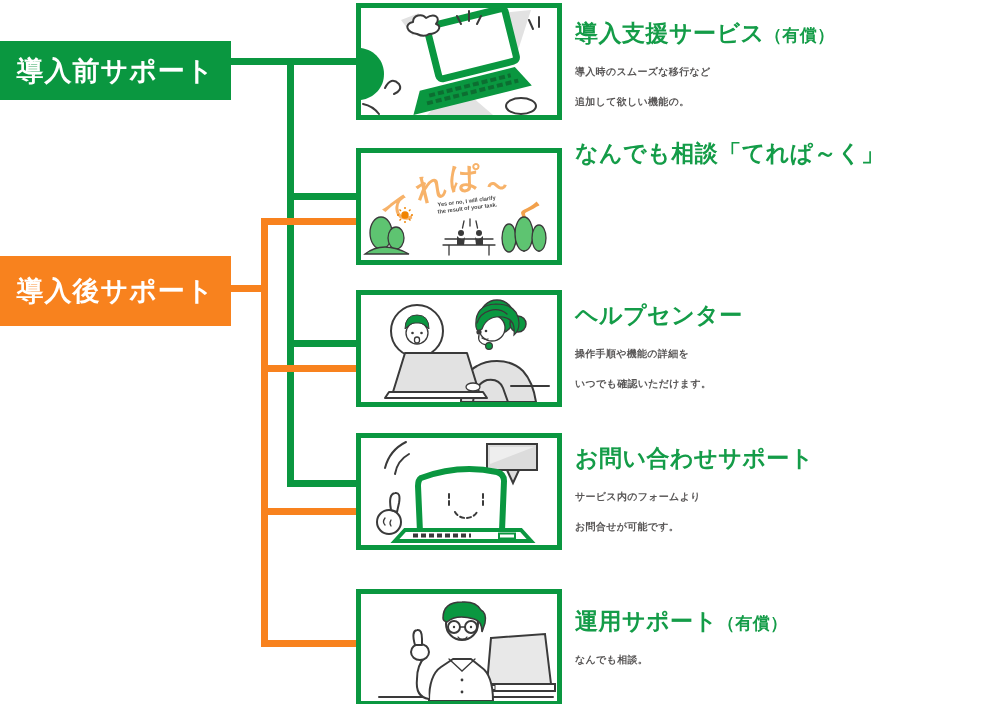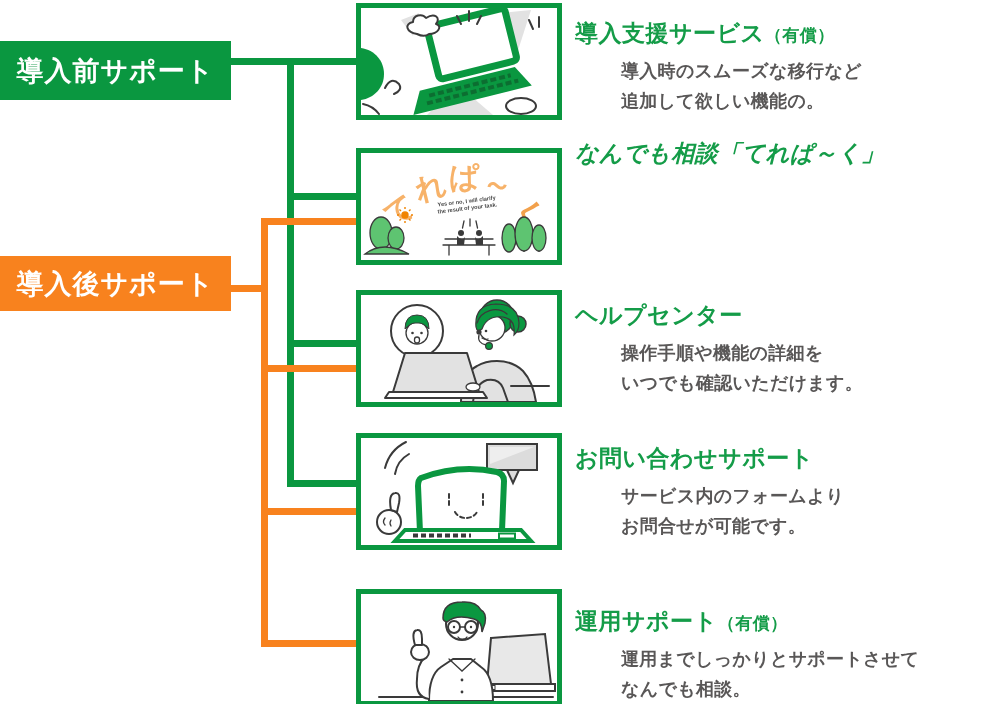--- a/index.html
+++ b/index.html
@@ -8,37 +8,37 @@
     --sun-orange:#f08300; --gray-fill:#e2e2e2; --line-dark:#3a3a3a; --background:#ffffff;
   }
   html,body{margin:0;padding:0;background:#fff;}
   body{font-family:"Liberation Sans","DejaVu Sans",sans-serif;}
   .canvas{position:relative;width:984px;height:704px;background:var(--background);overflow:hidden;}
 
   
   .side-label{position:absolute;left:0;width:231px;display:flex;align-items:center;justify-content:center;
     color:#fff;font-size:27px;font-weight:800;letter-spacing:1px;}
   .side-label.pre{top:32px;height:59px;background:var(--green);margin-top:9px;}
-  .side-label.post{top:256px;height:55px;background:var(--orange);}
+  .side-label.post{top:256px;height:70px;background:var(--orange);}
 
   
   .conn{position:absolute;}
   .conn.g{background:var(--green);}
   .conn.o{background:var(--orange);}
 
   
   .row{position:absolute;left:356px;width:628px;height:117px;}
   .card{position:absolute;left:0;top:0;width:206px;height:117px;background:#fff;
     border:5px solid var(--green);box-sizing:border-box;}
   .card svg{display:block;width:196px;height:107px;}
   .svc-text{position:absolute;left:219px;white-space:nowrap;}
   .svc-title{font-size:23px;font-weight:800;color:var(--title-green);letter-spacing:.5px;}
   .svc-title .suffix{font-size:17px;}
   .svc-lines{margin-top:8px;}
-  .svc-line{font-size:18px;font-weight:700;line-height:29.5px;color:var(--body-text);letter-spacing:.3px;margin-left:46px;}
+  .svc-line{font-size:10px;font-weight:700;line-height:29.5px;color:var(--body-text);letter-spacing:.3px;}
 
   
   svg text{font-family:"Liberation Sans","DejaVu Sans",sans-serif;}
   .ln{stroke:var(--line-dark);fill:none;stroke-width:2;stroke-linecap:round;stroke-linejoin:round;}
   .ln-thin{stroke:var(--line-dark);fill:none;stroke-width:1.3;stroke-linecap:round;}
   .f-gray{fill:var(--gray-fill);}
   .f-green{fill:var(--green);}
   .f-white{fill:#fff;}
   .f-dark{fill:var(--line-dark);}
   .f-tree{fill:var(--tree-green);}
@@ -133,21 +133,21 @@
         <g class="ln-thin">
           <path d="M84,86 L132,86 M82,92 L134,92 M88,92 L88,102 M128,92 L128,102"></path>
           <circle class="f-dark" cx="100" cy="80" r="3" stroke="none"></circle>
           <path class="f-dark" d="M96,83 q5,6 8,1 l-1,8 h-7 z" stroke="none"></path>
           <circle class="f-dark" cx="118" cy="80" r="3" stroke="none"></circle>
           <path class="f-dark" d="M122,83 q-5,6 -8,1 l1,8 h7 z" stroke="none"></path>
           <path d="M103,68 l-1.5,7 M109,66 l0,7 M115,68 l1.5,7"></path>
         </g>
       </svg>
     </div>
-    <div class="svc-text" style="top:-10px;font-style:italic;">
+    <div class="svc-text" style="top:-10px;">
       <div class="svc-title">なんでも相談「てれぱ～く」</div>
     </div>
   </div>
 
   <div class="row" style="top:433px;">
     <div class="card">
       <svg viewBox="0 0 196 107">
         <path class="ln" d="M34,36 a28,28 0 0 1 14,-20"></path>
         <path class="ln" d="M24,30 a40,40 0 0 1 21,-26"></path>
         <rect x="126" y="6" width="50" height="26" fill="#dcdcdc" stroke="#3a3a3a" stroke-width="2"></rect>
@@ -231,19 +231,18 @@
         <circle class="f-dark" cx="101" cy="86" r="1.4"></circle>
           <circle class="f-dark" cx="101" cy="98" r="1.4"></circle>
         <path class="f-white ln" d="M68,105 q-14,-2 -12,-20 q0,-14 8,-22"></path>
         <ellipse class="f-white ln" cx="59" cy="58" rx="9" ry="8"></ellipse>
         <path class="f-white ln" d="M54,51 q-4,-14 2,-15 q5,-1 5,9 l0,6 z"></path>
       </svg>
     </div>
     <div class="svc-text" style="top:17px;">
       <div class="svc-title"><span>運用サポート</span><span class="suffix">（有償）</span></div>
       <div class="svc-lines">
-        <div class="svc-line">運用までしっかりとサポートさせて</div>
         <div class="svc-line">なんでも相談。</div>
       </div>
     </div>
   </div>
 
 </div>
 
 </body></html>

